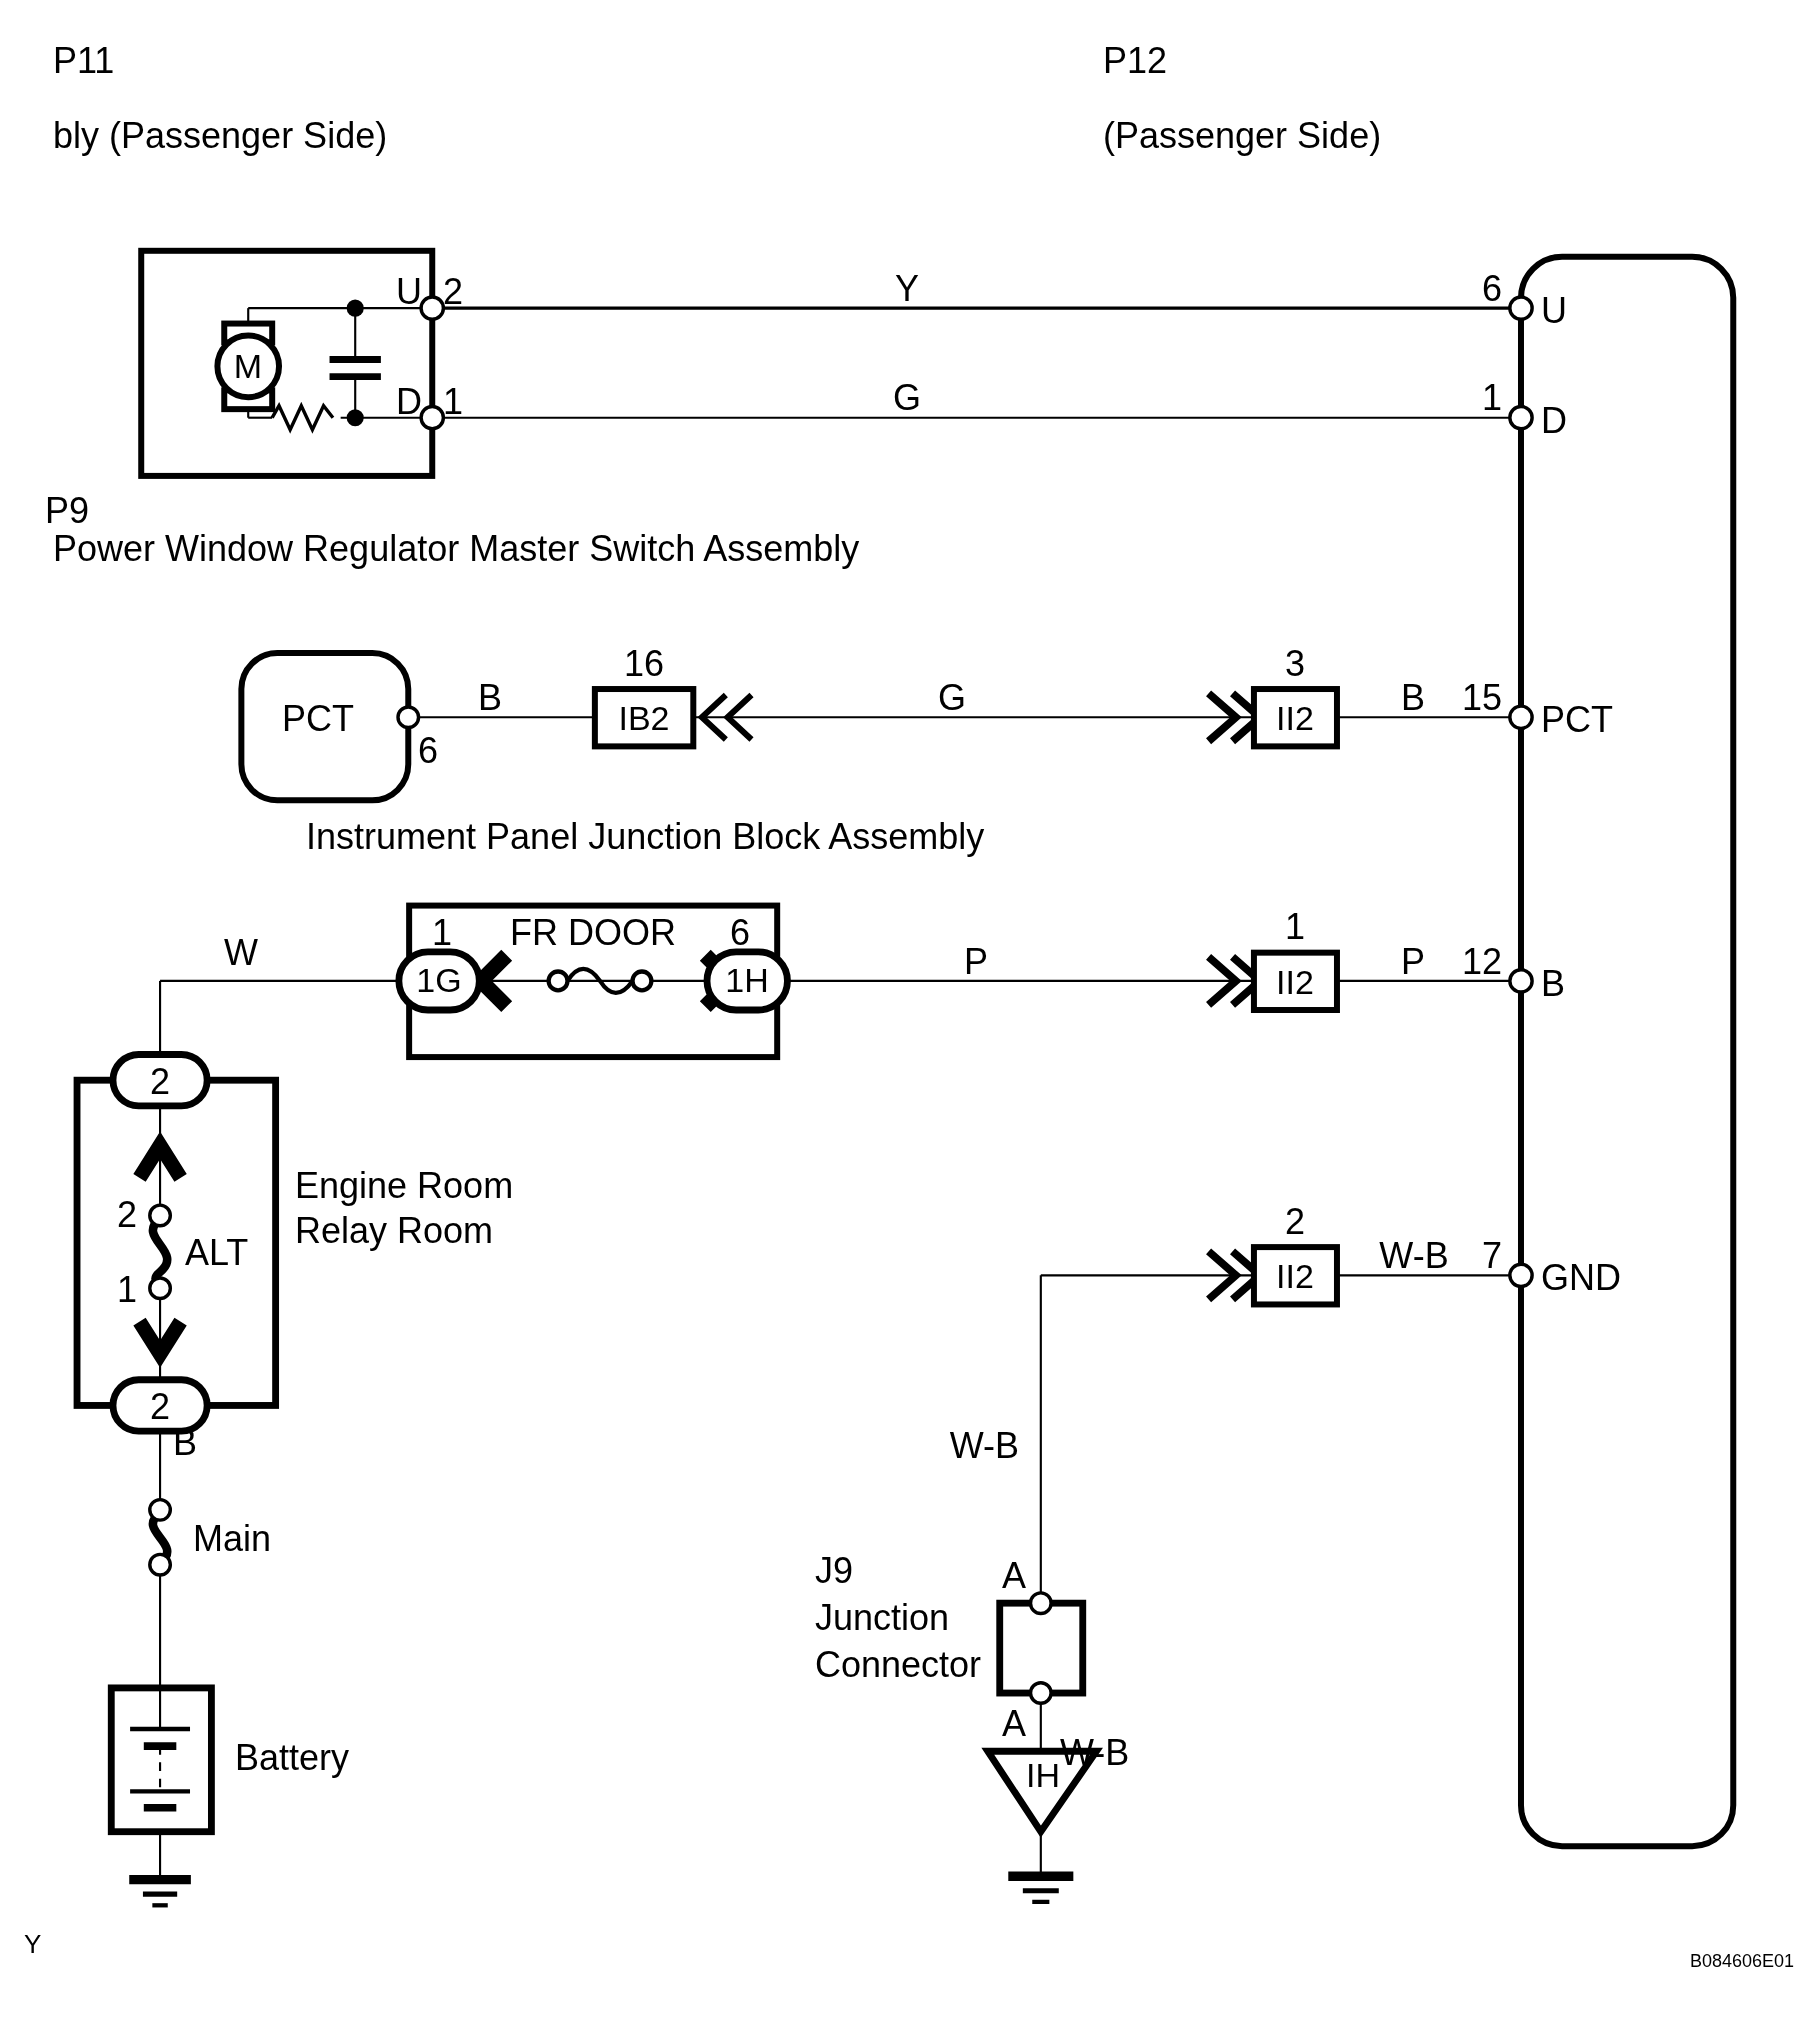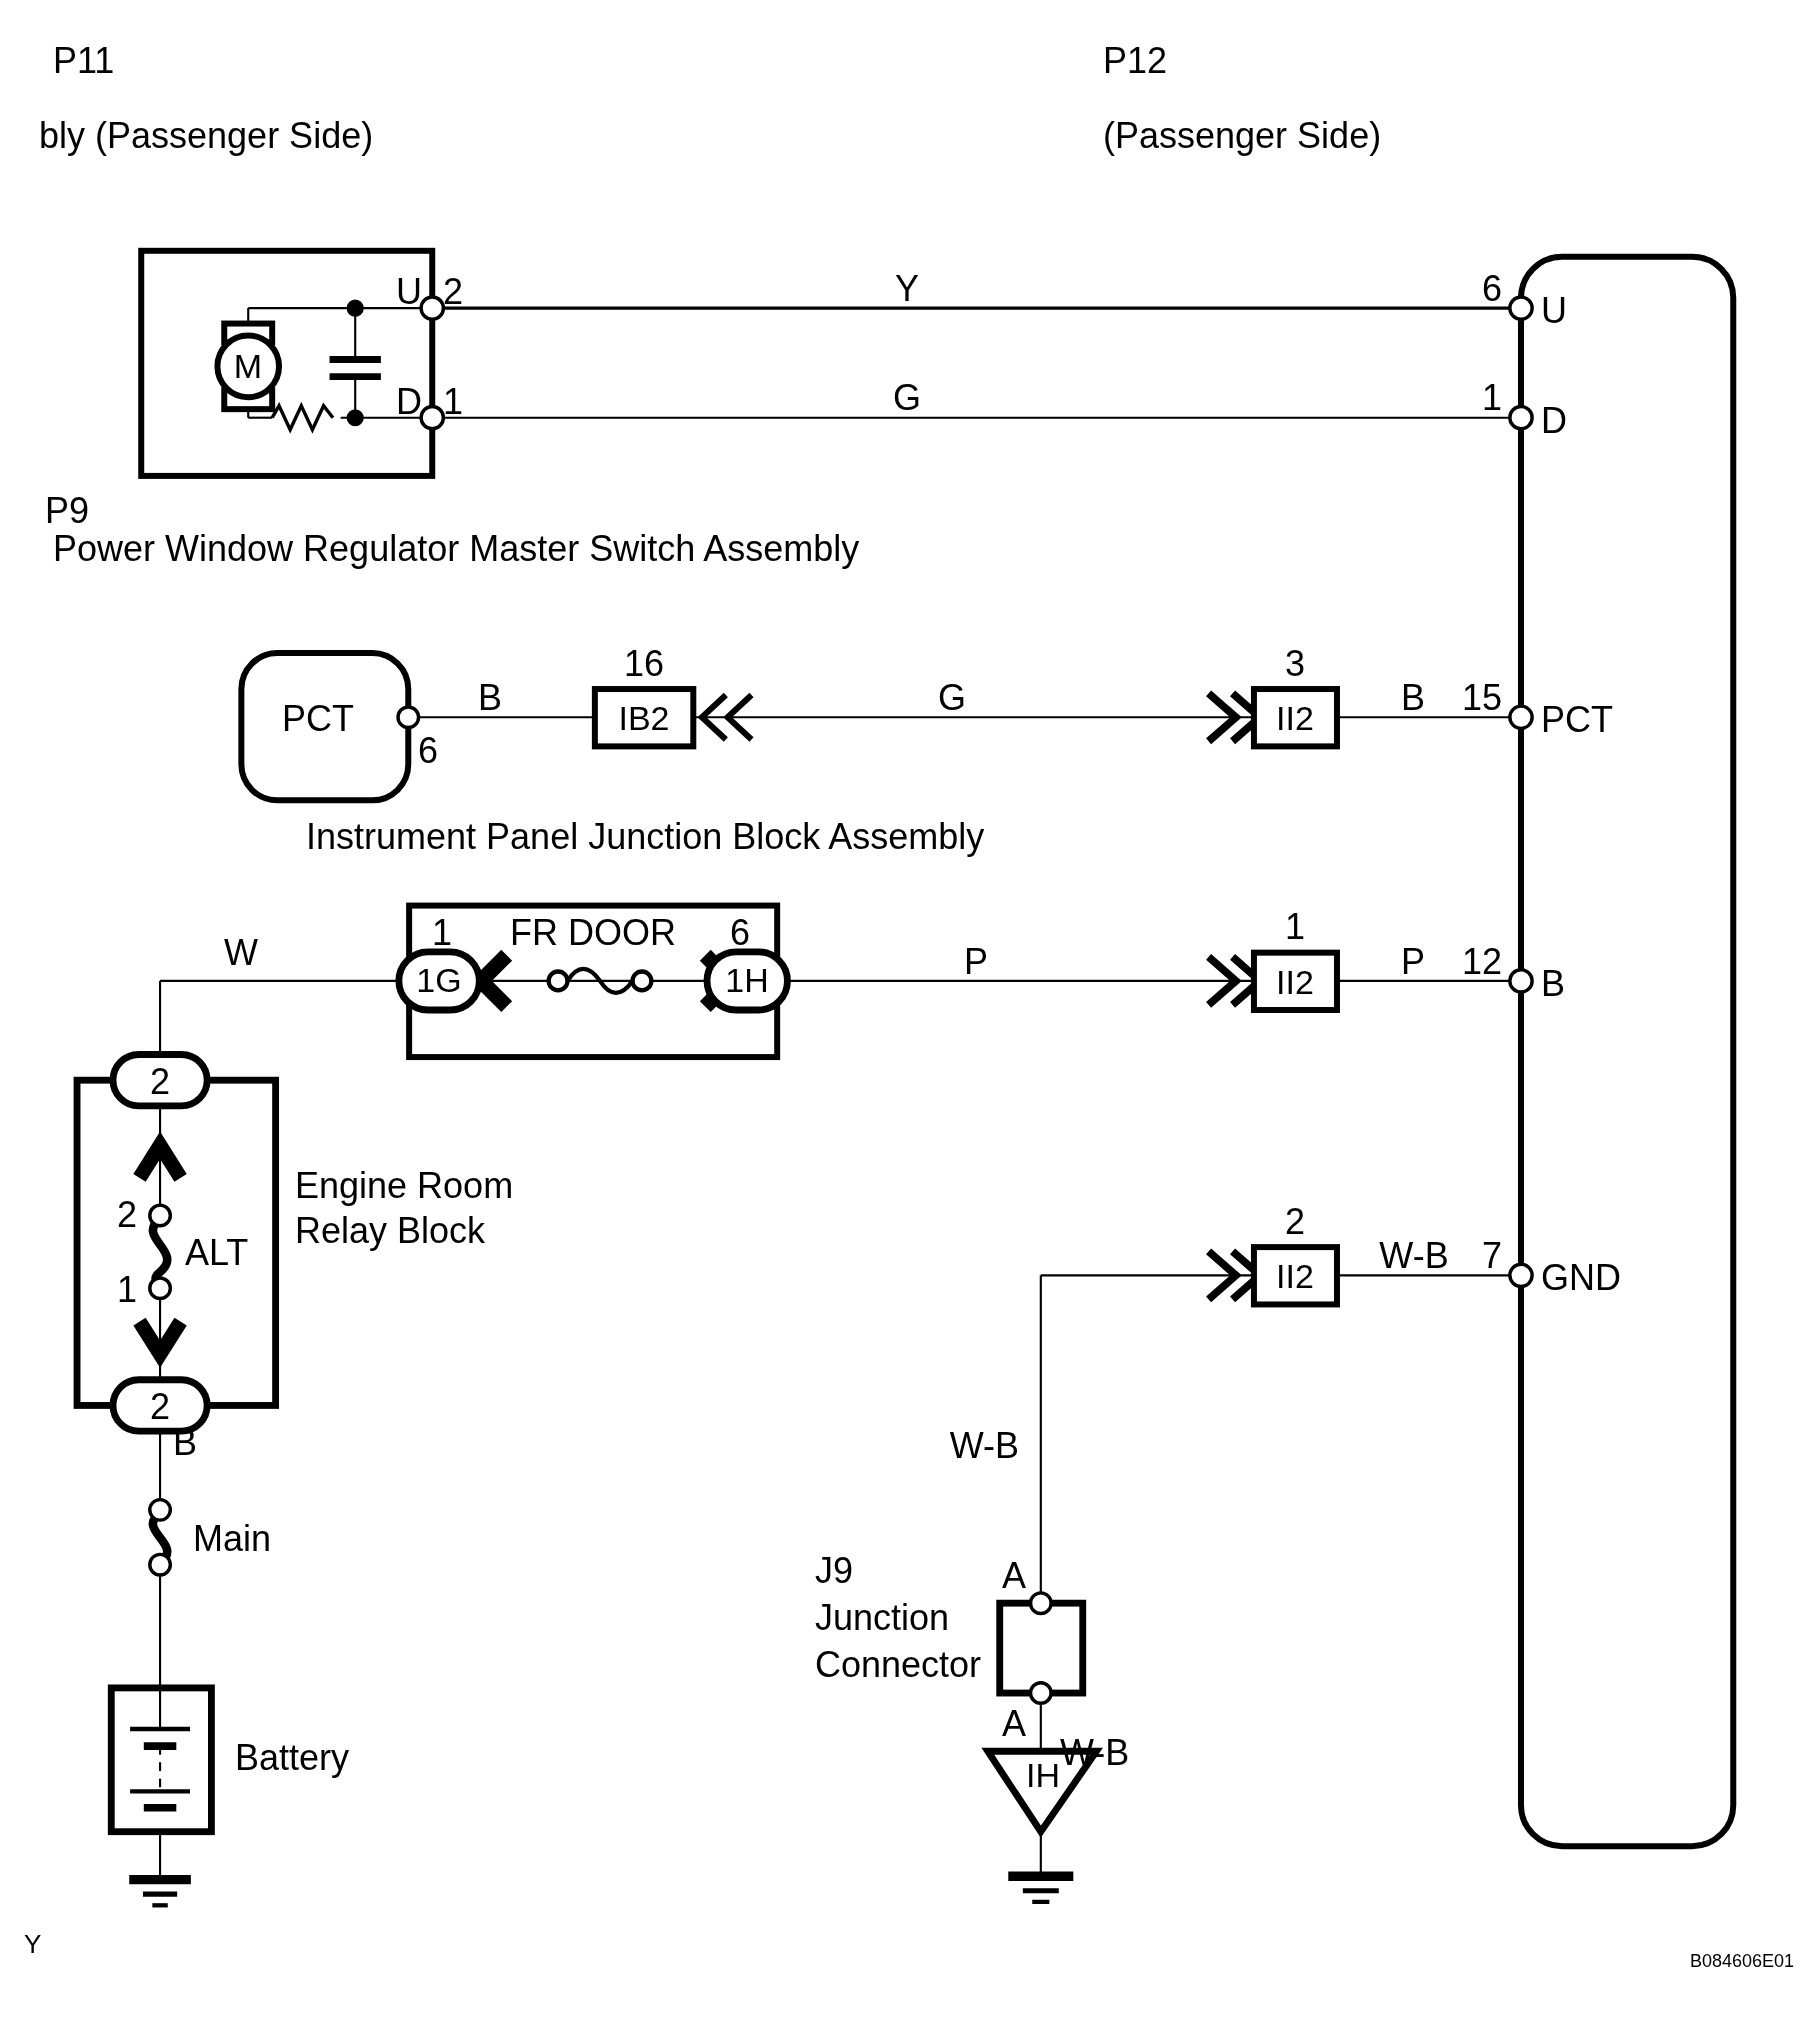--- a/index.html
+++ b/index.html
@@ -182,21 +182,21 @@
 
     <g>
       <polygon points="1154,2046 1281,2046 1216,2140" fill="#fff" stroke="#000" stroke-width="8"></polygon>
       <line x1="1178" y1="2192" x2="1254" y2="2192" stroke="#000" stroke-width="11"></line>
       <line x1="1195" y1="2209" x2="1237" y2="2209" stroke="#000" stroke-width="6"></line>
       <line x1="1206" y1="2222" x2="1226" y2="2222" stroke="#000" stroke-width="5"></line>
     </g>
   </svg>
 
   <div class="lbl" style="left:53px;top:41px">P11</div>
-  <div class="lbl" style="left:39px;top:116px">bly (Passenger Side)</div>
+  <div class="lbl" style="left:53px;top:116px">bly (Passenger Side)</div>
 
   <div class="lbl" style="left:1103px;top:41px">P12</div>
   <div class="lbl" style="left:1103px;top:116px">(Passenger Side)</div>
 
   <div class="lbl" style="left:45px;top:491px">P9</div>
   <div class="lbl" style="left:306px;top:817px">Instrument Panel Junction Block Assembly</div>
 
   <div class="lbl" style="left:53px;top:529px">Power Window Regulator Master Switch Assembly</div>
 
   <div class="lbl r" style="left:422px;top:272px">U</div>
@@ -234,21 +234,21 @@
   <div class="lbl c" style="left:593px;top:913px">FR DOOR</div>
   <div class="lbl c" style="left:740px;top:913px">6</div>
   <div class="lbl sm c" style="left:439px;top:962px">1G</div>
   <div class="lbl sm c" style="left:747px;top:962px">1H</div>
   <div class="lbl c" style="left:976px;top:942px">P</div>
   <div class="lbl c" style="left:1295px;top:907px">1</div>
   <div class="lbl sm c" style="left:1295px;top:964px">II2</div>
   <div class="lbl c" style="left:1413px;top:942px">P</div>
 
   <div class="lbl" style="left:295px;top:1166px">Engine Room</div>
-  <div class="lbl" style="left:295px;top:1211px">Relay Block</div>
+  <div class="lbl" style="left:295px;top:1211px">Relay Room</div>
   <div class="lbl c" style="left:160px;top:1062px">2</div>
   <div class="lbl c" style="left:160px;top:1387px">2</div>
   <div class="lbl r" style="left:137px;top:1195px">2</div>
   <div class="lbl r" style="left:137px;top:1270px">1</div>
   <div class="lbl" style="left:185px;top:1233px">ALT</div>
 
   <div class="lbl" style="left:173px;top:1423px">B</div>
   <div class="lbl" style="left:193px;top:1519px">Main</div>
   <div class="lbl" style="left:235px;top:1738px">Battery</div>
 

